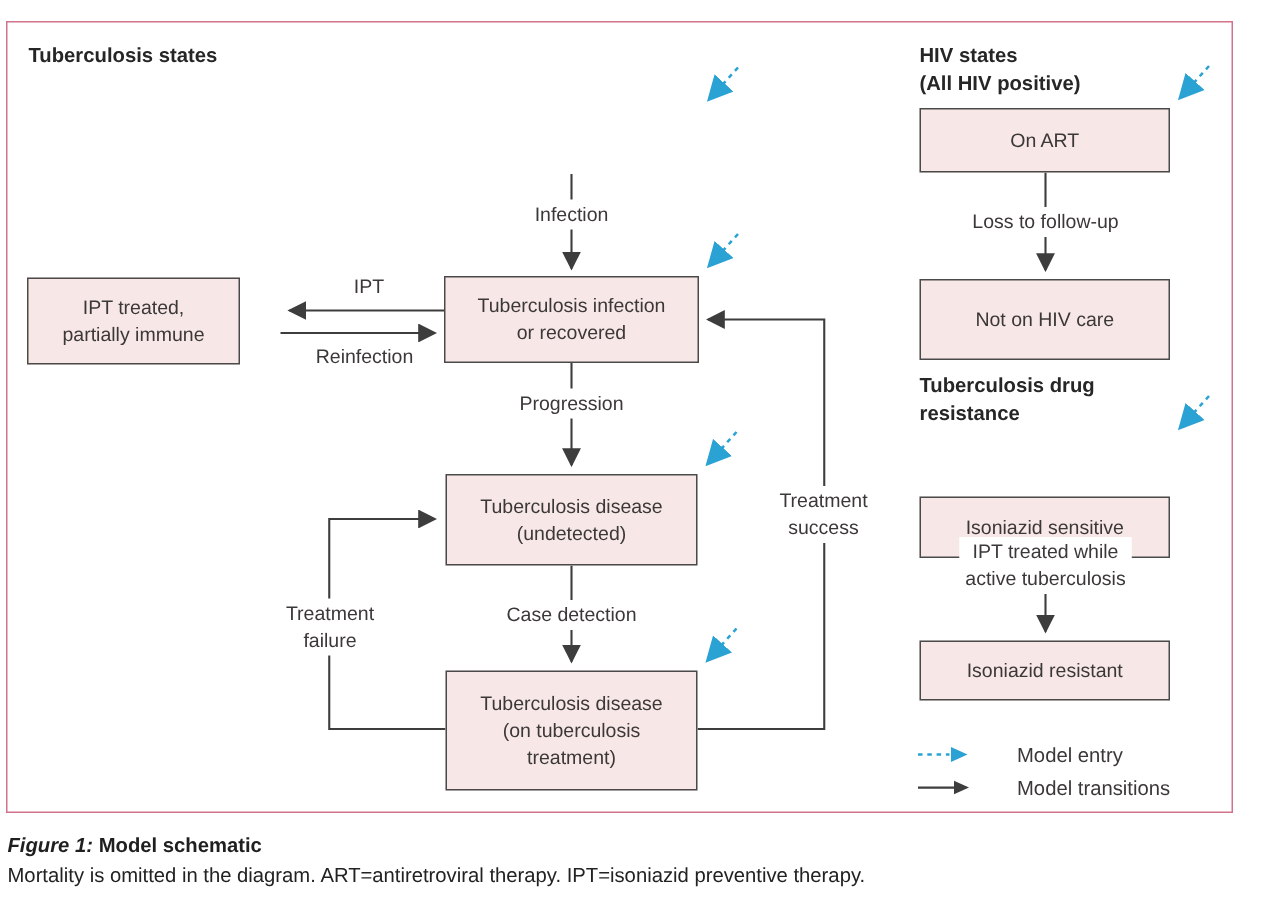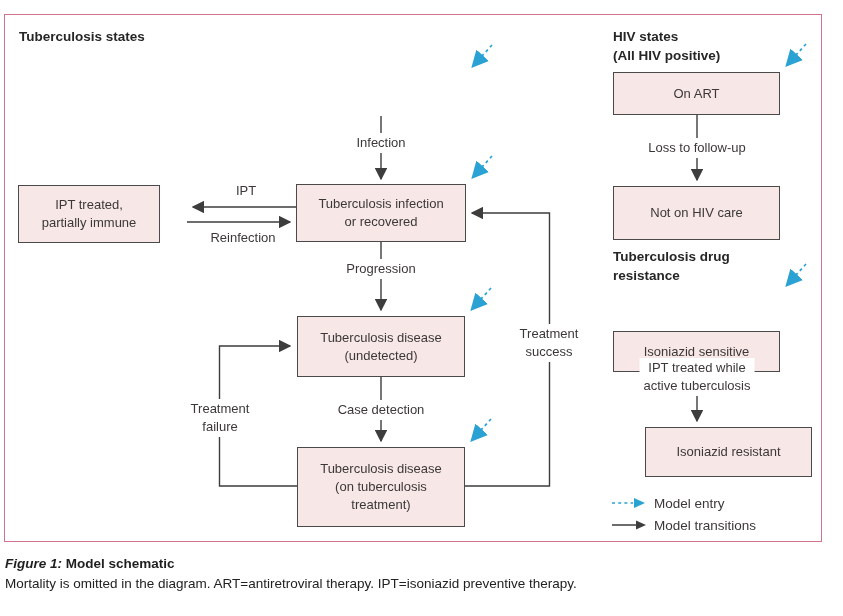--- a/index.html
+++ b/index.html
@@ -21,21 +21,21 @@
   .mt-fill{fill:var(--line-color);}
   .me-fill{fill:var(--entry-blue);}
   .hdr{position:absolute;font-size:13.5px;line-height:19px;font-weight:bold;color:var(--heading-color);white-space:pre-line;}
   .node{position:absolute;background:var(--box-fill);border:1.4px solid var(--box-border);
         display:flex;align-items:center;justify-content:center;text-align:center;
         font-size:13px;line-height:18px;color:var(--text-color);white-space:pre-line;box-sizing:border-box;}
   .elabel{position:absolute;transform:translate(-50%,-50%);background:#ffffff;padding:1px 4px;
         font-size:13px;line-height:18px;color:var(--text-color);text-align:center;white-space:pre-line;}
   .legend{position:absolute;left:611px;top:493px;display:flex;flex-direction:column;gap:2px;}
   .legend-row{display:flex;align-items:center;gap:7px;height:20px;}
-  .legend-label{font-size:13.5px;color:var(--text-color);}
+  .legend-label{font-size:13.5px;color:var(--text-color);margin-left:24px;}
   .caption{position:absolute;left:5px;top:554px;width:830px;color:#1f1f1f;}
   .cap-line1{font-size:13.5px;line-height:20px;font-weight:bold;}
   .cap-fig{font-style:italic;}
   .cap-line2{font-size:13.5px;line-height:20px;font-weight:normal;color:#222;}
 </style>
 </head>
 <body>
 
 <div id="stage">
 
@@ -80,21 +80,21 @@
   <div class="node" style="left:296px;top:184px;width:170px;height:58px;">Tuberculosis infection
 or recovered</div>
   <div class="node" style="left:297px;top:316px;width:168px;height:61px;">Tuberculosis disease
 (undetected)</div>
   <div class="node" style="left:297px;top:447px;width:168px;height:80px;">Tuberculosis disease
 (on tuberculosis
 treatment)</div>
   <div class="node" style="left:613px;top:72px;width:167px;height:43px;">On ART</div>
   <div class="node" style="left:613px;top:186px;width:167px;height:54px;">Not on HIV care</div>
   <div class="node" style="left:613px;top:292px;width:167px;height:41px;margin-top:39px;">Isoniazid sensitive</div>
-  <div class="node" style="left:613px;top:427px;width:167px;height:50px;margin-left:32px;">Isoniazid resistant</div>
+  <div class="node" style="left:613px;top:427px;width:167px;height:40px;">Isoniazid resistant</div>
 
   <div class="elabel" style="left:381px;top:143px;">Infection</div>
   <div class="elabel" style="left:246px;top:191px;">IPT</div>
   <div class="elabel" style="left:243px;top:238px;">Reinfection</div>
   <div class="elabel" style="left:381px;top:269px;">Progression</div>
   <div class="elabel" style="left:381px;top:410px;">Case detection</div>
   <div class="elabel" style="left:220px;top:418px;">Treatment
 failure</div>
   <div class="elabel" style="left:549px;top:343px;">Treatment
 success</div>

